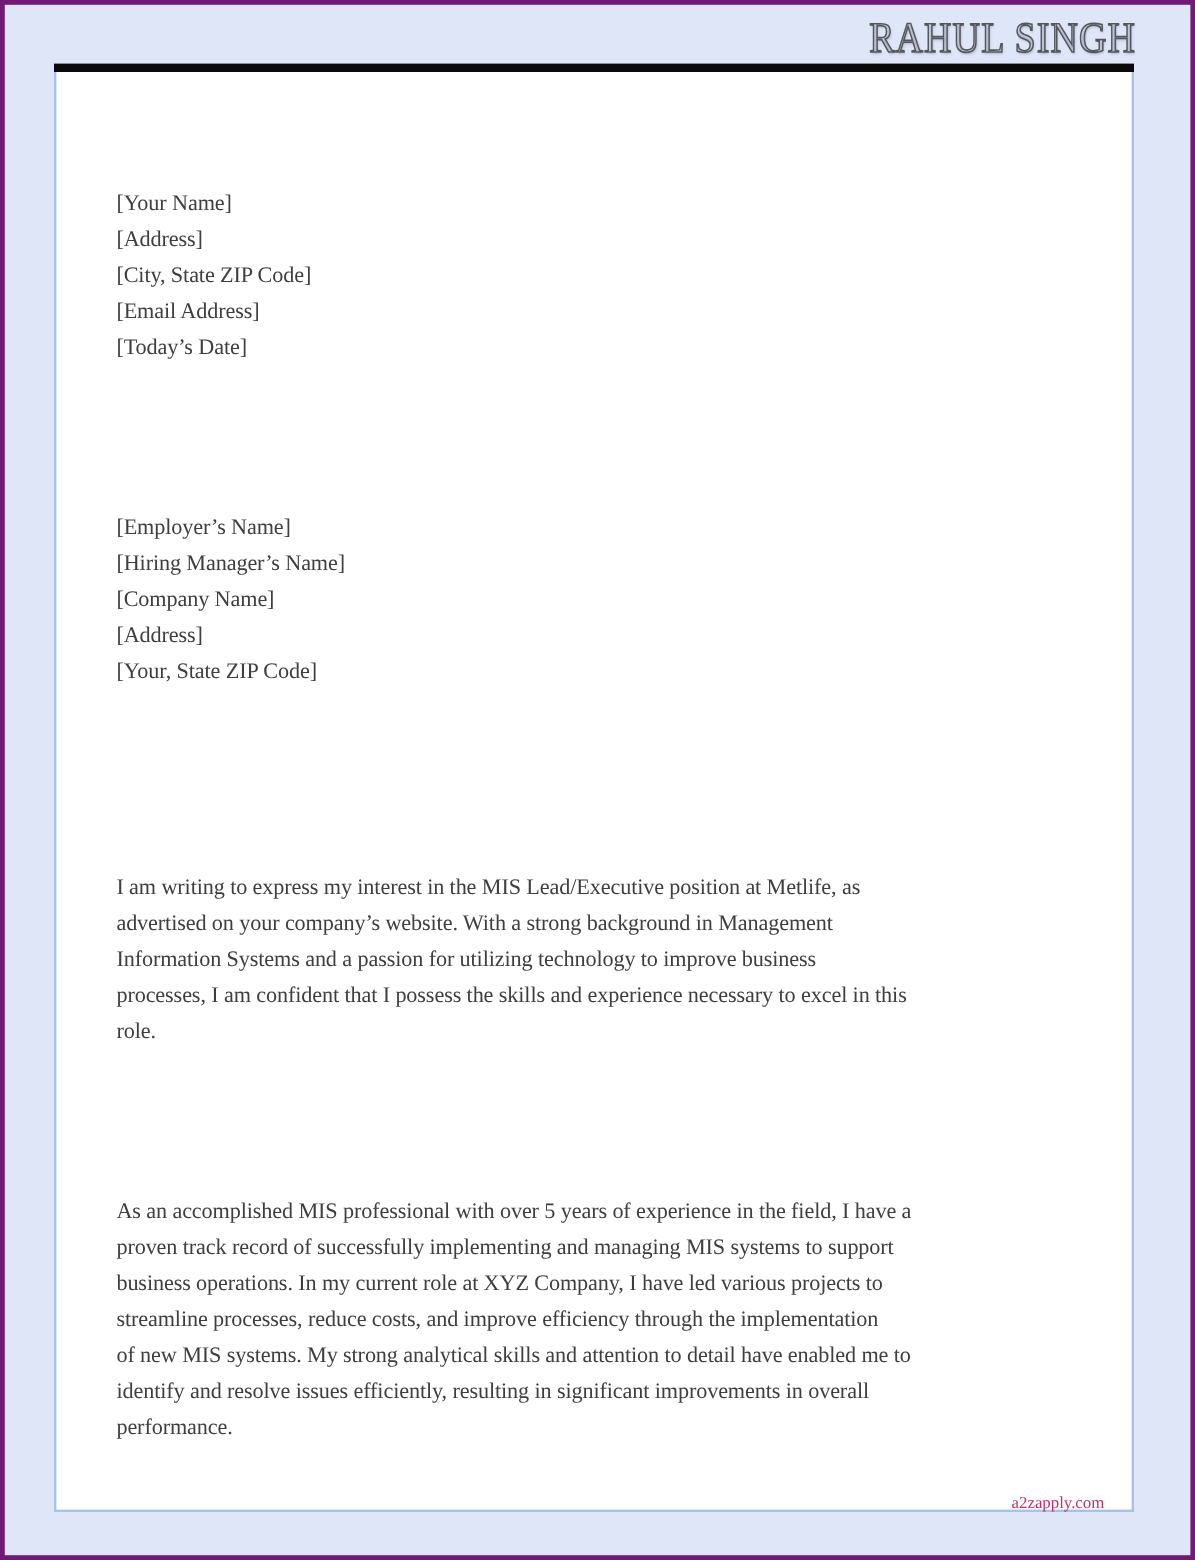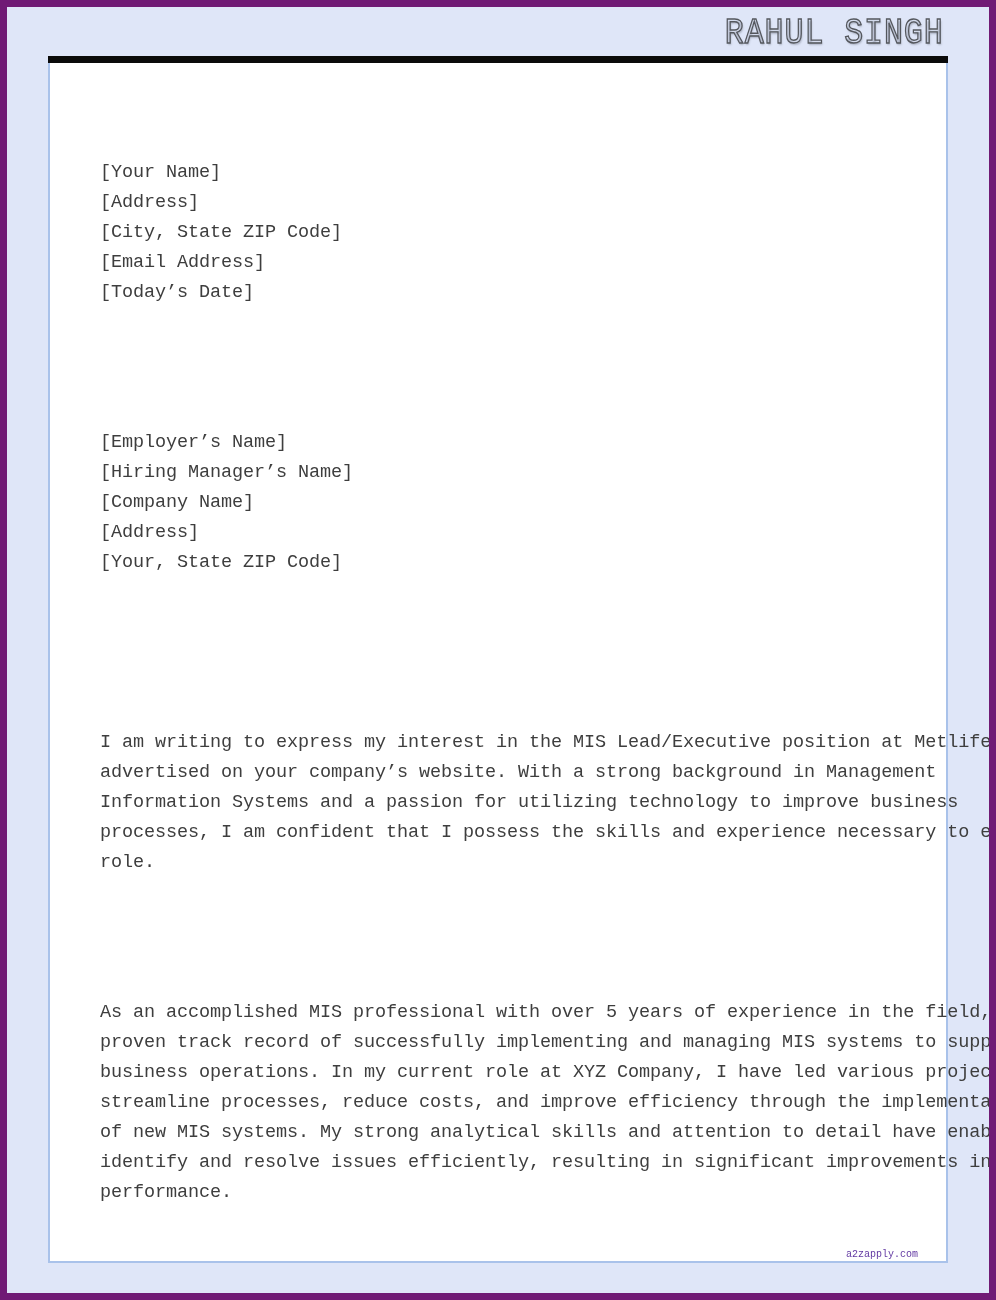--- a/index.html
+++ b/index.html
@@ -1,23 +1,23 @@
 <!DOCTYPE html>
 <html><head>
 <meta charset="utf-8">
 <style>
   html,body { margin:0; padding:0; background:#ffffff; }
   .frame {
     position:relative;
     width:996px; height:1300px;
     box-sizing:border-box;
-    border:7px solid #701a75;
+    border:4px solid #701a75;
     background:#dfe6f8;
     overflow:hidden;
-    font-family:Liberation Mono, monospace;
+    font-family:Liberation Serif, serif;
   }
   .header-name {
     position:absolute;
     top:6px; right:45px;
     font-size:36px;
     font-weight:400;
     letter-spacing:1px;
     color:transparent;
     -webkit-text-stroke:1.4px #54575d;
     text-shadow:1px 2px 2px rgba(90,95,110,0.35);
@@ -49,22 +49,22 @@
     line-height:30px;
     letter-spacing:-0.1px;
     color:#3e3e3e;
     white-space:pre;
   }
   .block { margin:0 0 30px 0; }
   .watermark {
     position:absolute;
     left:839px; top:1242px;
     z-index:1;
-    font-size:10px;
-    color:#4c1d95;
+    font-size:14px;
+    color:#be185d;
     opacity:0.9;
     letter-spacing:0;
   }
 </style>
 </head>
 <body>
 
 <div class="frame">
 
   <div class="header-name">RAHUL SINGH</div>

